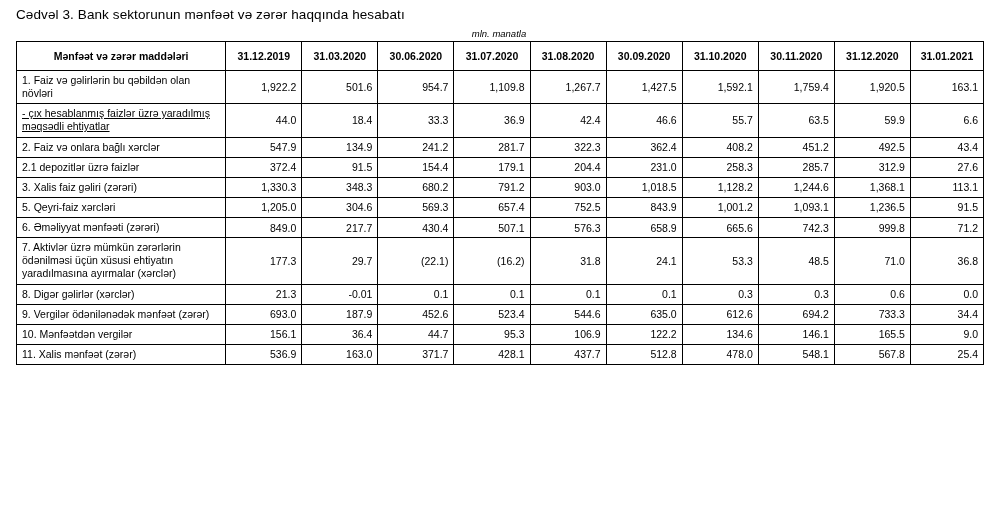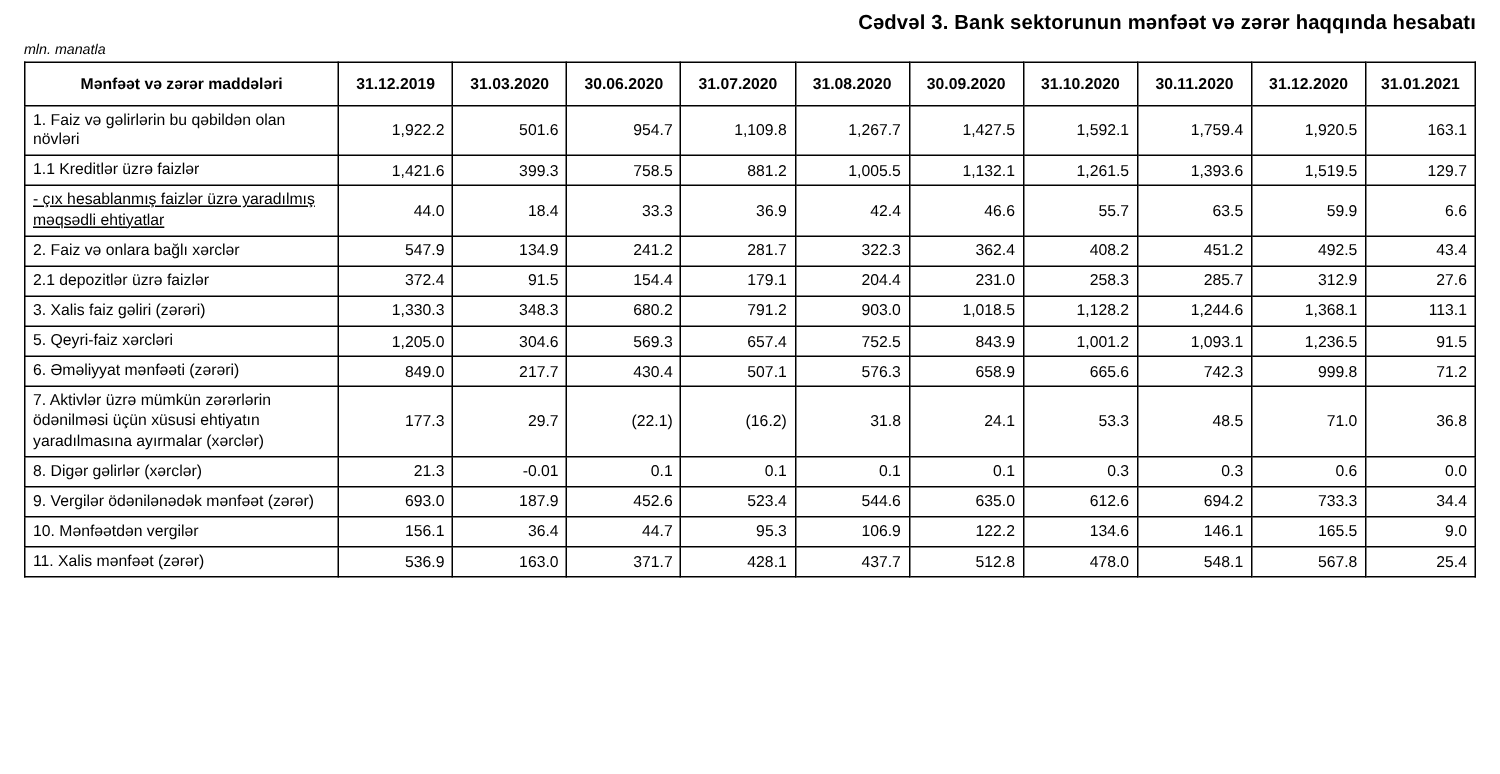--- a/index.html
+++ b/index.html
@@ -15,29 +15,29 @@
     overflow: hidden;
   }
   .page {
     width: 1000px;
     height: 516px;
     position: relative;
     box-sizing: border-box;
     padding: 0 16px;
   }
   .doc-title {
-    text-align: right;
+    text-align: left;
     font-size: 13.5px;
-    font-weight: bold;
+    font-weight: normal;
     padding-top: 7px;
     padding-bottom: 6px;
     letter-spacing: 0.1px;
   }
   .unit-note {
-    text-align: left;
+    text-align: center;
     font-size: 9.5px;
     font-style: italic;
     padding-right: 2px;
     padding-bottom: 2px;
   }
   table.report {
     border-collapse: collapse;
     width: 968px;
     table-layout: fixed;
     font-size: 10.5px;
@@ -116,33 +116,20 @@
         <td class="num">954.7</td>
         <td class="num">1,109.8</td>
         <td class="num">1,267.7</td>
         <td class="num">1,427.5</td>
         <td class="num">1,592.1</td>
         <td class="num">1,759.4</td>
         <td class="num">1,920.5</td>
         <td class="num">163.1</td>
       </tr>
       <tr>
-        <td class="label indent1">1.1 Kreditlər üzrə faizlər</td>
-        <td class="num">1,421.6</td>
-        <td class="num">399.3</td>
-        <td class="num">758.5</td>
-        <td class="num">881.2</td>
-        <td class="num">1,005.5</td>
-        <td class="num">1,132.1</td>
-        <td class="num">1,261.5</td>
-        <td class="num">1,393.6</td>
-        <td class="num">1,519.5</td>
-        <td class="num">129.7</td>
-      </tr>
-      <tr>
         <td class="label indent2">- çıx hesablanmış faizlər üzrə yaradılmış məqsədli ehtiyatlar</td>
         <td class="num">44.0</td>
         <td class="num">18.4</td>
         <td class="num">33.3</td>
         <td class="num">36.9</td>
         <td class="num">42.4</td>
         <td class="num">46.6</td>
         <td class="num">55.7</td>
         <td class="num">63.5</td>
         <td class="num">59.9</td>

